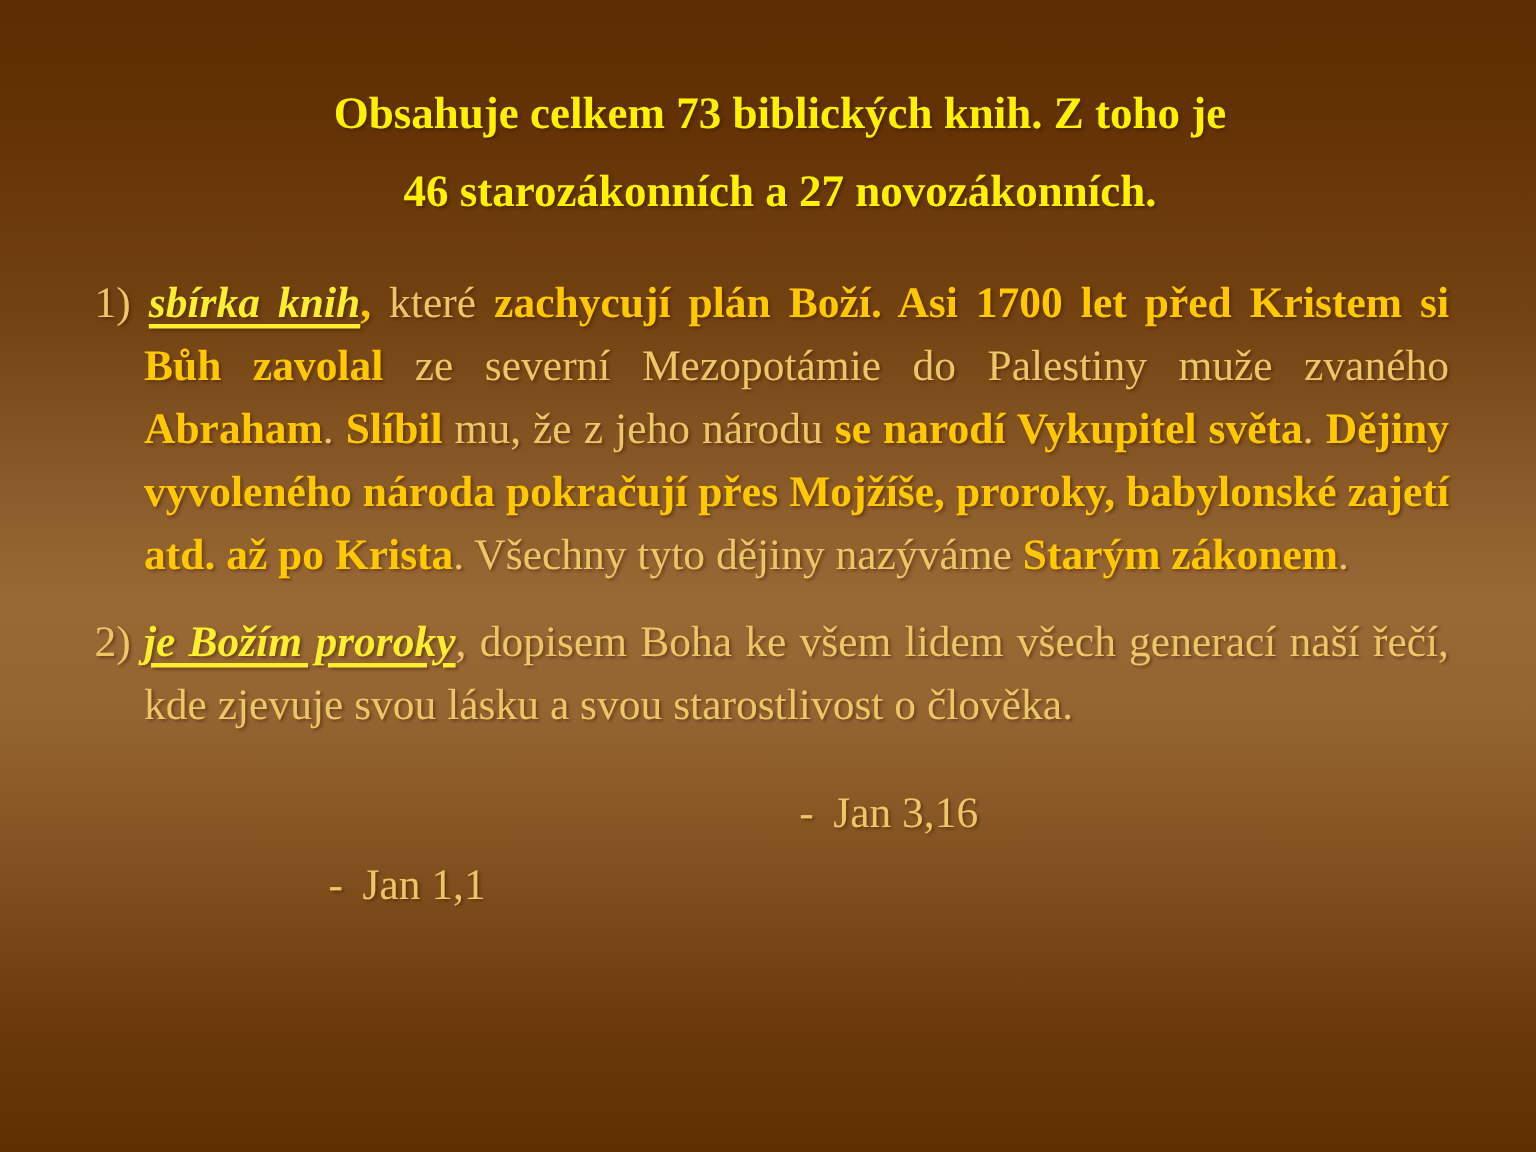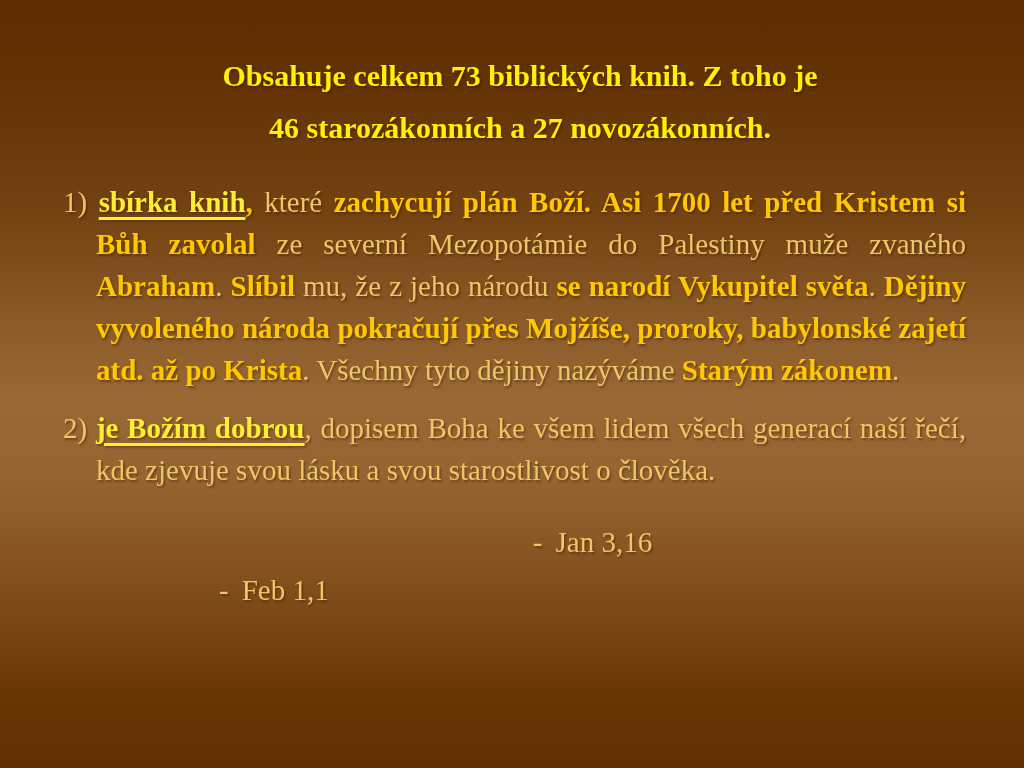--- a/index.html
+++ b/index.html
@@ -50,20 +50,21 @@
   .para-2 { margin-bottom: 27px; }
   .para-3 { margin-bottom: 0; }
   .seg-regular { color: var(--c-regular, #edc766); }
   .seg-bold    { color: var(--c-bold, #ffc800); font-weight: bold; }
   .seg-boldu   {
     color: var(--c-boldu, #fdee30);
     font-weight: bold;
     text-decoration: underline;
     text-decoration-thickness: 3px;
     text-underline-offset: 5px;
+    font-style: italic;
   }
   .sub-item {
     margin-left: 156px;
     line-height: 48px;
     text-align: left;
     color: var(--c-regular, #edc766);
   }
   .sub-item-1 { margin-top: 8px; text-align: center; }
   .sub-label { margin-left: 13px; }
 </style>
@@ -71,22 +72,22 @@
 <body>
 
 <div class="slide">
   <div class="title">
     <div class="title-line">Obsahuje celkem 73 biblických knih. Z toho je</div>
     <div class="title-line">46 starozákonních a 27 novozákonních.</div>
   </div>
 
   <div class="content">
     <p class="para para-1"><span class="seg-regular">1) </span><span class="seg-boldu">sbírka knih</span><span class="seg-bold">, </span><span class="seg-regular">které </span><span class="seg-bold">zachycují plán Boží. Asi 1700 let před Kristem si Bůh zavolal </span><span class="seg-regular">ze severní Mezopotámie do Palestiny muže zvaného </span><span class="seg-bold">Abraham</span><span class="seg-regular">. </span><span class="seg-bold">Slíbil </span><span class="seg-regular">mu, že z jeho národu </span><span class="seg-bold">se narodí Vykupitel světa</span><span class="seg-regular">. </span><span class="seg-bold">Dějiny vyvoleného národa pokračují přes Mojžíše, proroky, babylonské zajetí atd. až po Krista</span><span class="seg-regular">. Všechny tyto dějiny nazýváme </span><span class="seg-bold">Starým zákonem</span><span class="seg-regular">.</span></p>
-    <p class="para para-2"><span class="seg-regular">2) </span><span class="seg-boldu">je Božím dobrou</span><span class="seg-regular">, dopisem Boha ke všem lidem všech generací naší řečí, kde zjevuje svou lásku a svou starostlivost o člověka.</span></p>
+    <p class="para para-2"><span class="seg-regular">2) </span><span class="seg-boldu">je Božím proroky</span><span class="seg-regular">, dopisem Boha ke všem lidem všech generací naší řečí, kde zjevuje svou lásku a svou starostlivost o člověka.</span></p>
 
     <div class="sub-item sub-item-1">
       <span class="dash">-</span><span class="sub-label">Jan 3,16</span>
     </div>
     <div class="sub-item sub-item-2">
-      <span class="dash">-</span><span class="sub-label">Feb 1,1</span>
+      <span class="dash">-</span><span class="sub-label">Jan 1,1</span>
     </div>
   </div>
 </div>
 
 </body></html>

